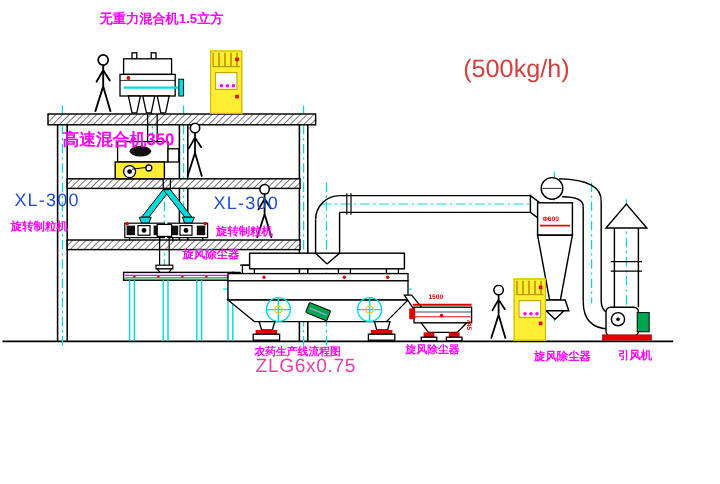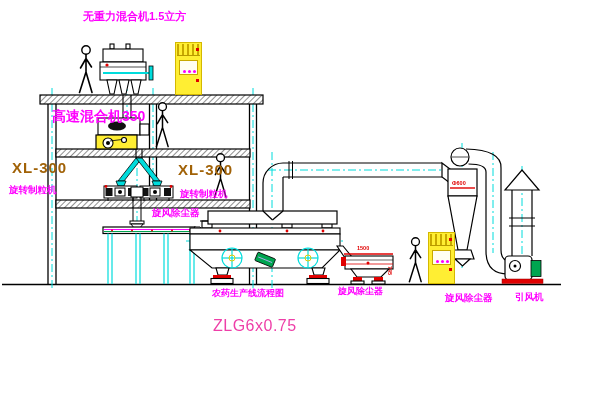--- a/index.html
+++ b/index.html
@@ -1,22 +1,22 @@
 <!DOCTYPE html>
 <html><head>
 <meta charset="utf-8">
 <style>
   html,body{margin:0;padding:0;background:#fff;}
   #canvas{position:relative;width:600px;height:403px;background:#ffffff;overflow:hidden;
           font-family:"Liberation Sans", sans-serif;}
   svg.layer{position:absolute;left:0;top:0;}
   .lbl{position:absolute;white-space:nowrap;line-height:1;}
   .mag{color:#ff00ff;font-weight:bold;}
-  .model-red{color:#a16207;font-weight:bold;letter-spacing:1px;}
-  .model-pink{color:#ee3fa8;font-weight:normal;letter-spacing:0.5px;margin-top:20px;}
+  .model-red{color:#1d4ed8;font-weight:normal;letter-spacing:1px;}
+  .model-pink{color:#ee3fa8;font-weight:normal;letter-spacing:0.5px;}
   .title-red{color:#d44040;}
   .dim-red{color:#e00000;font-weight:bold;}
   
   .cabinet{position:absolute;background:#ffee33;border:1.5px solid #d4b800;box-sizing:border-box;}
   .cab-grill{position:absolute;left:1px;right:1px;top:1px;height:11px;
              background:repeating-linear-gradient(90deg,#c8a800 0 1.5px,#ffee33 1.5px 5px);
              border-bottom:1px solid #b89a00;}
   .cab-panel{position:absolute;left:3px;right:3px;top:17px;height:13px;background:#fffef2;border:1px solid #c8a800;}
   .cab-dots{position:absolute;left:7px;top:27px;width:3px;height:3px;border-radius:50%;
             background:#ff00ff;box-shadow:5px 0 #ff00ff,10px 0 #ff00ff;}
@@ -271,20 +271,21 @@
 </div>
 <div class="cabinet" style="left:428px;top:232px;width:27px;height:52px">
   <div class="cab-grill"></div>
   <div class="cab-panel"></div>
   <div class="cab-dots"></div>
   <div class="cab-dot-red" style="top:5px;right:2px"></div>
   <div class="cab-dot-red" style="top:35px;right:2px"></div>
 </div>
 
 <div class="lbl mag" style="left:83px;top:11px;font-size:11px">无重力混合机1.5立方</div>
+<div class="lbl title-red" style="left:386px;top:47px;font-size:21px">(500kg/h)</div>
 <div class="lbl mag" style="left:52px;top:109px;font-size:14px">高速混合机350</div>
 <div class="lbl model-red" style="left:12px;top:160px;font-size:15px">XL-300</div>
 <div class="lbl mag" style="left:9px;top:185px;font-size:9.5px">旋转制粒机</div>
 <div class="lbl model-red" style="left:178px;top:162px;font-size:15px">XL-300</div>
 <div class="lbl mag" style="left:180px;top:189px;font-size:9.5px">旋转制粒机</div>
 <div class="lbl mag" style="left:152px;top:208px;font-size:9.5px">旋风除尘器</div>
 <div class="lbl mag" style="left:212px;top:289px;font-size:9px">农药生产线流程图</div>
 <div class="lbl model-pink" style="left:213px;top:298px;font-size:16px">ZLG6x0.75</div>
 <div class="lbl mag" style="left:338px;top:287px;font-size:9px">旋风除尘器</div>
 <div class="lbl mag" style="left:445px;top:293px;font-size:9.5px">旋风除尘器</div>

